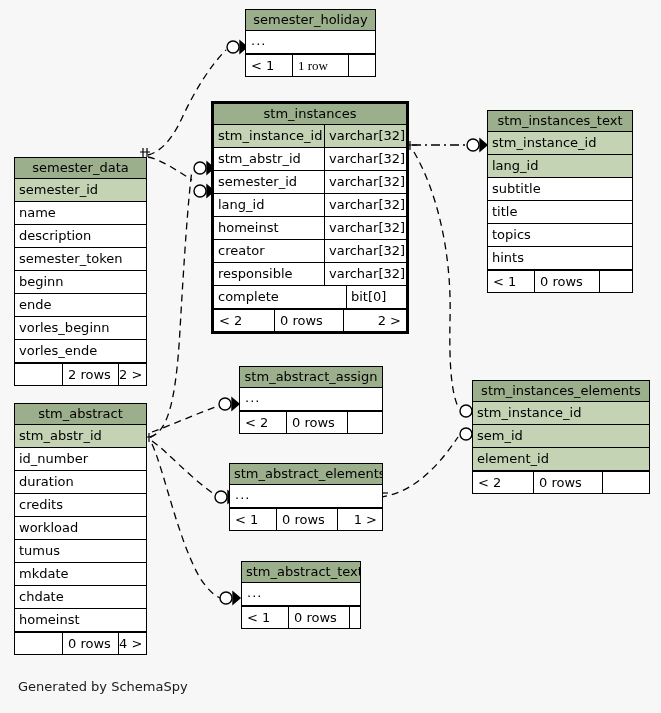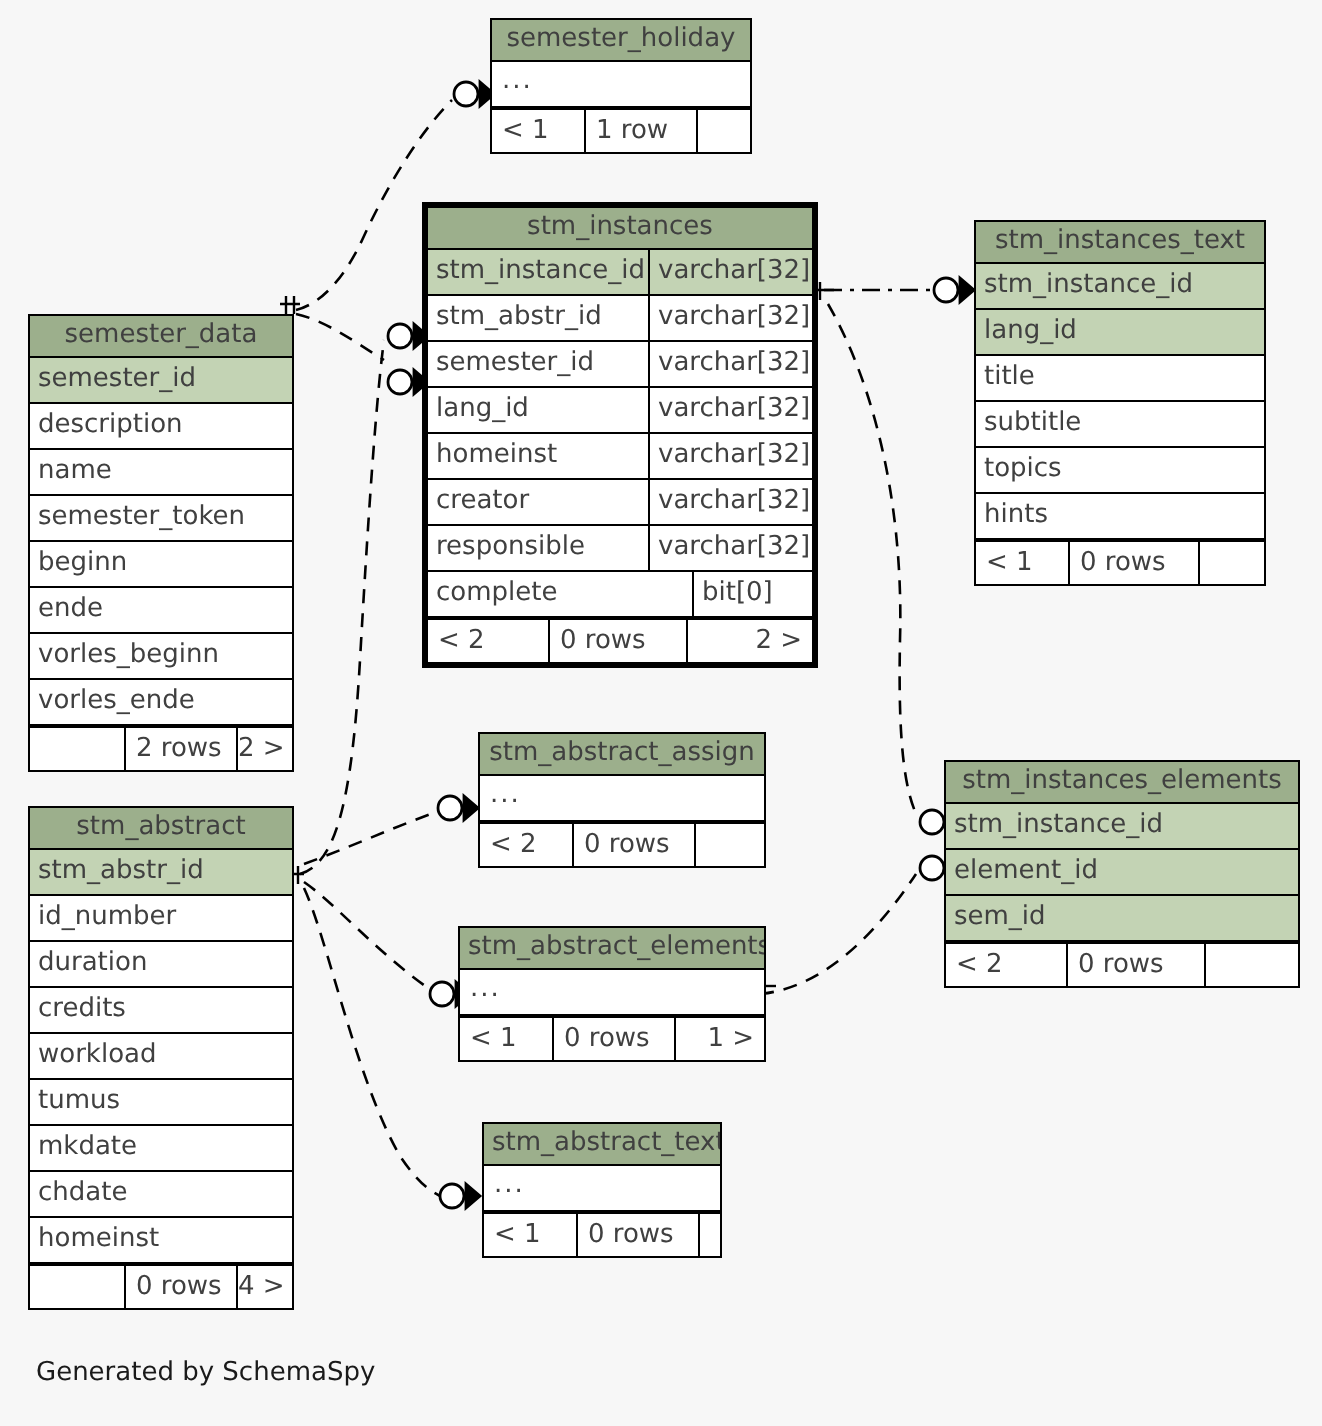--- a/index.html
+++ b/index.html
@@ -27,21 +27,21 @@
     height: 713px;
     pointer-events: none;
   }
 
   .tbl {
     position: absolute;
     border: 1px solid #000;
     background: #ffffff;
     box-sizing: border-box;
     font-size: 13px;
-    color: #404040;
+    color: #000000;
   }
   .tbl.focus {
     border: 3px solid #000;
   }
   .tbl-title {
     background: #9caf8c;
     text-align: center;
     border-bottom: 1px solid #000;
     padding: 2px 4px 3px 4px;
     white-space: nowrap;
@@ -176,36 +176,36 @@
 
       <path d="M378,493 L388,493" stroke="#000" stroke-width="1.2" fill="none"></path>
     </g>
   </svg>
 
   <div class="tbl" id="t-semester-holiday" style="left:245px; top:9px; width:131px;">
     <div class="tbl-title">semester_holiday</div>
     <div class="ellipsis-row">...</div>
     <div class="footer">
       <div class="f-left" style="width:46px;">&lt; 1</div>
-      <div class="f-mid" style="width:57px;">1 row</div>
+      <div class="f-mid" style="width:57px;font-family:Liberation Serif, serif;">1 row</div>
       <div class="f-right"></div>
     </div>
   </div>
 
   <div class="tbl" id="t-semester-data" style="left:14px; top:120px; width:133px;margin-top:37px;">
     <div class="tbl-title">semester_data</div>
 
     <div class="row pk">
       <div class="cell-name">semester_id</div>
     </div>
     <div class="row">
+      <div class="cell-name">name</div>
+    </div>
+    <div class="row">
       <div class="cell-name">description</div>
-    </div>
-    <div class="row">
-      <div class="cell-name">name</div>
     </div>
     <div class="row">
       <div class="cell-name">semester_token</div>
     </div>
     <div class="row">
       <div class="cell-name">beginn</div>
     </div>
     <div class="row">
       <div class="cell-name">ende</div>
     </div>
@@ -269,24 +269,24 @@
   <div class="tbl" id="t-stm-instances-text" style="left:487px; top:110px; width:146px;">
     <div class="tbl-title">stm_instances_text</div>
 
     <div class="row pk">
       <div class="cell-name">stm_instance_id</div>
     </div>
     <div class="row pk">
       <div class="cell-name">lang_id</div>
     </div>
     <div class="row">
+      <div class="cell-name">subtitle</div>
+    </div>
+    <div class="row">
       <div class="cell-name">title</div>
-    </div>
-    <div class="row">
-      <div class="cell-name">subtitle</div>
     </div>
     <div class="row">
       <div class="cell-name">topics</div>
     </div>
     <div class="row">
       <div class="cell-name">hints</div>
     </div>
 
     <div class="footer">
       <div class="f-left" style="width:46px;">&lt; 1</div>
@@ -363,24 +363,24 @@
     </div>
   </div>
 
   <div class="tbl" id="t-stm-instances-elements" style="left:472px; top:380px; width:178px;">
     <div class="tbl-title">stm_instances_elements</div>
 
     <div class="row pk">
       <div class="cell-name">stm_instance_id</div>
     </div>
     <div class="row pk">
+      <div class="cell-name">sem_id</div>
+    </div>
+    <div class="row pk">
       <div class="cell-name">element_id</div>
-    </div>
-    <div class="row pk">
-      <div class="cell-name">sem_id</div>
     </div>
 
     <div class="footer">
       <div class="f-left" style="width:60px;">&lt; 2</div>
       <div class="f-mid" style="width:70px;">0 rows</div>
       <div class="f-right"></div>
     </div>
   </div>
 
   <div id="credit">Generated by SchemaSpy</div>

